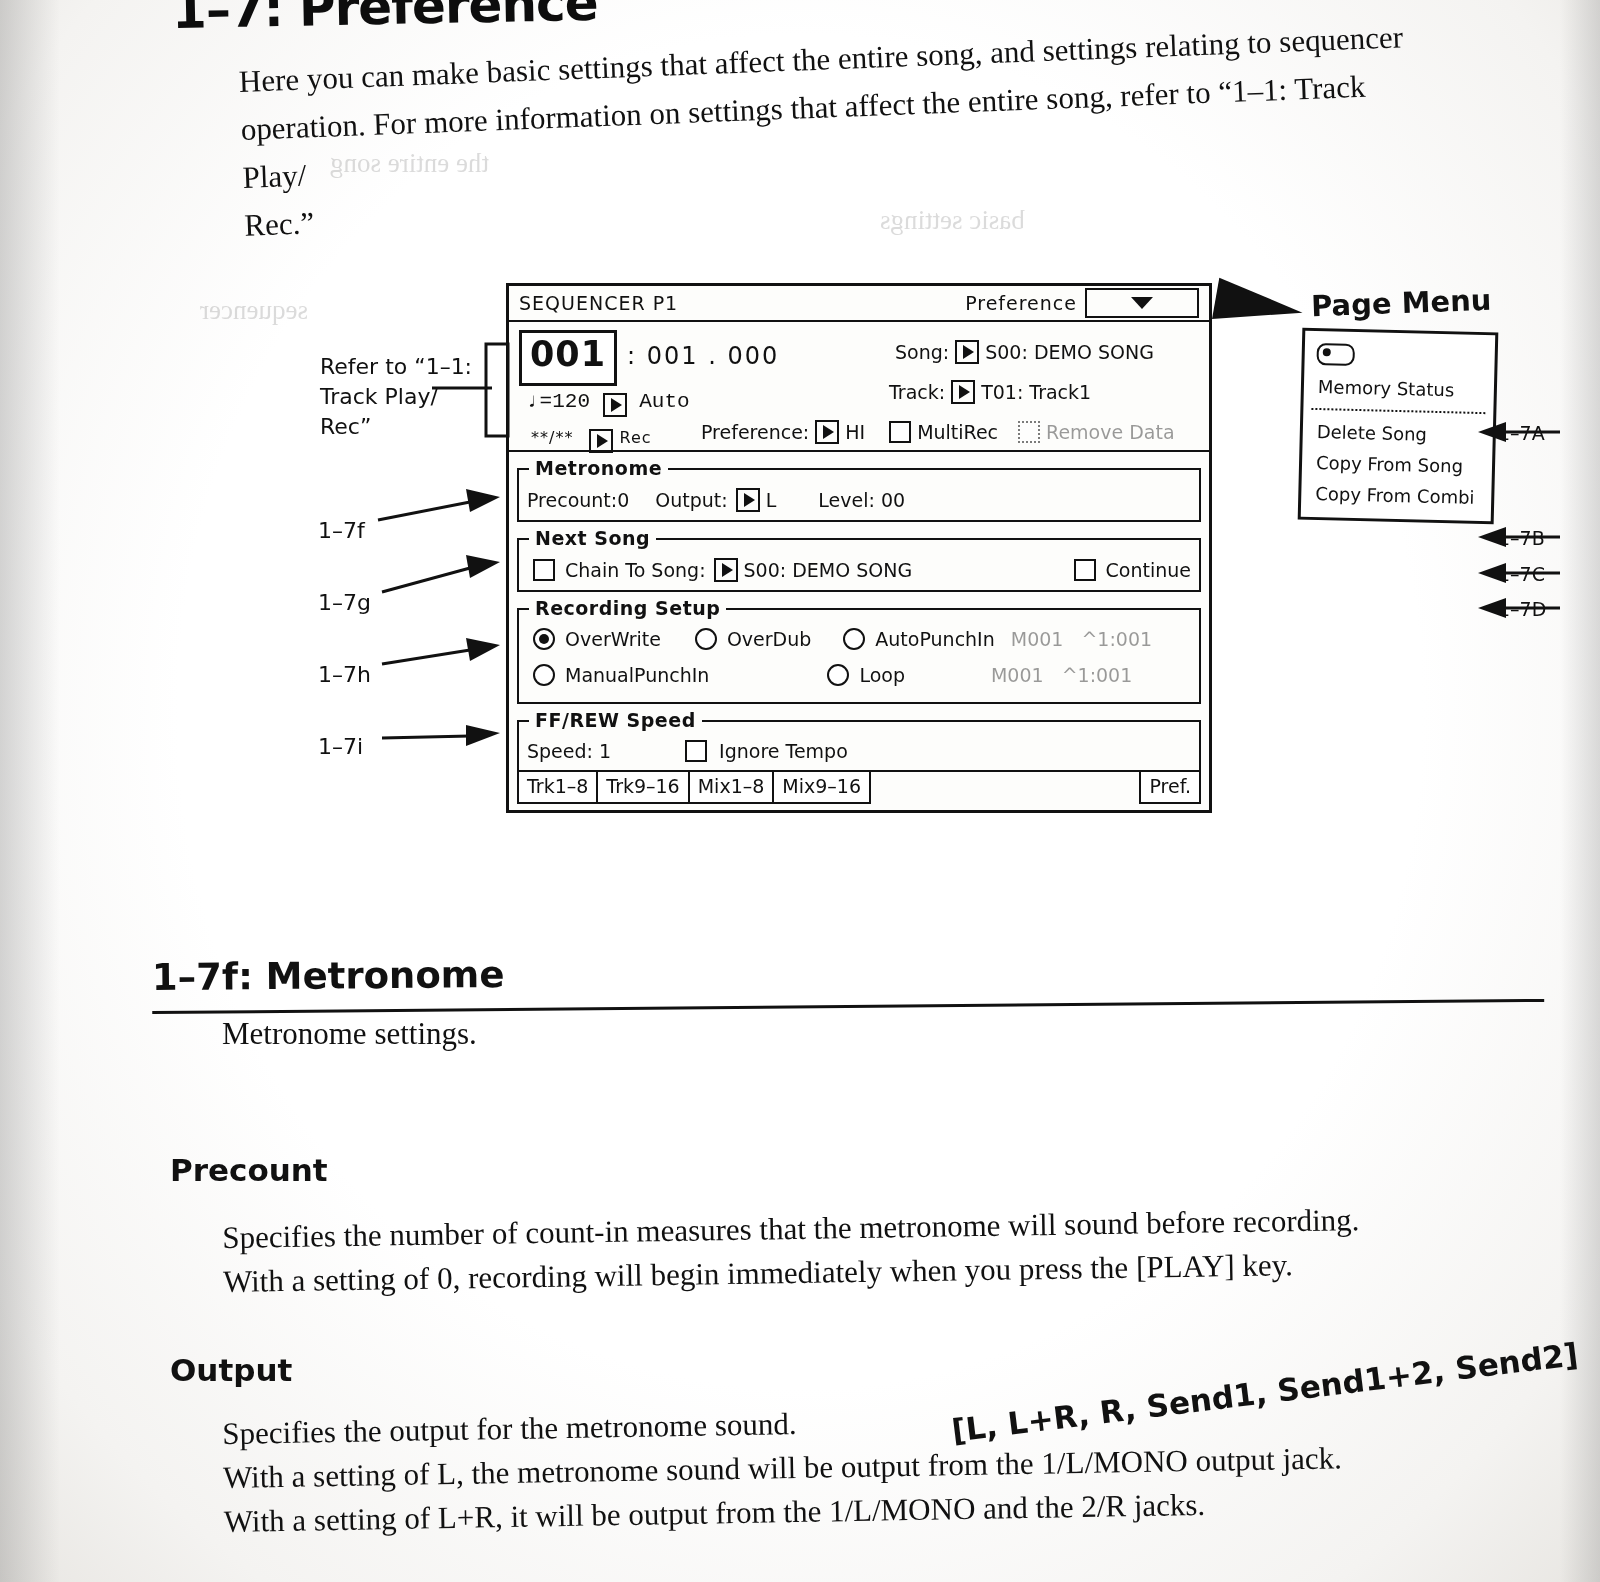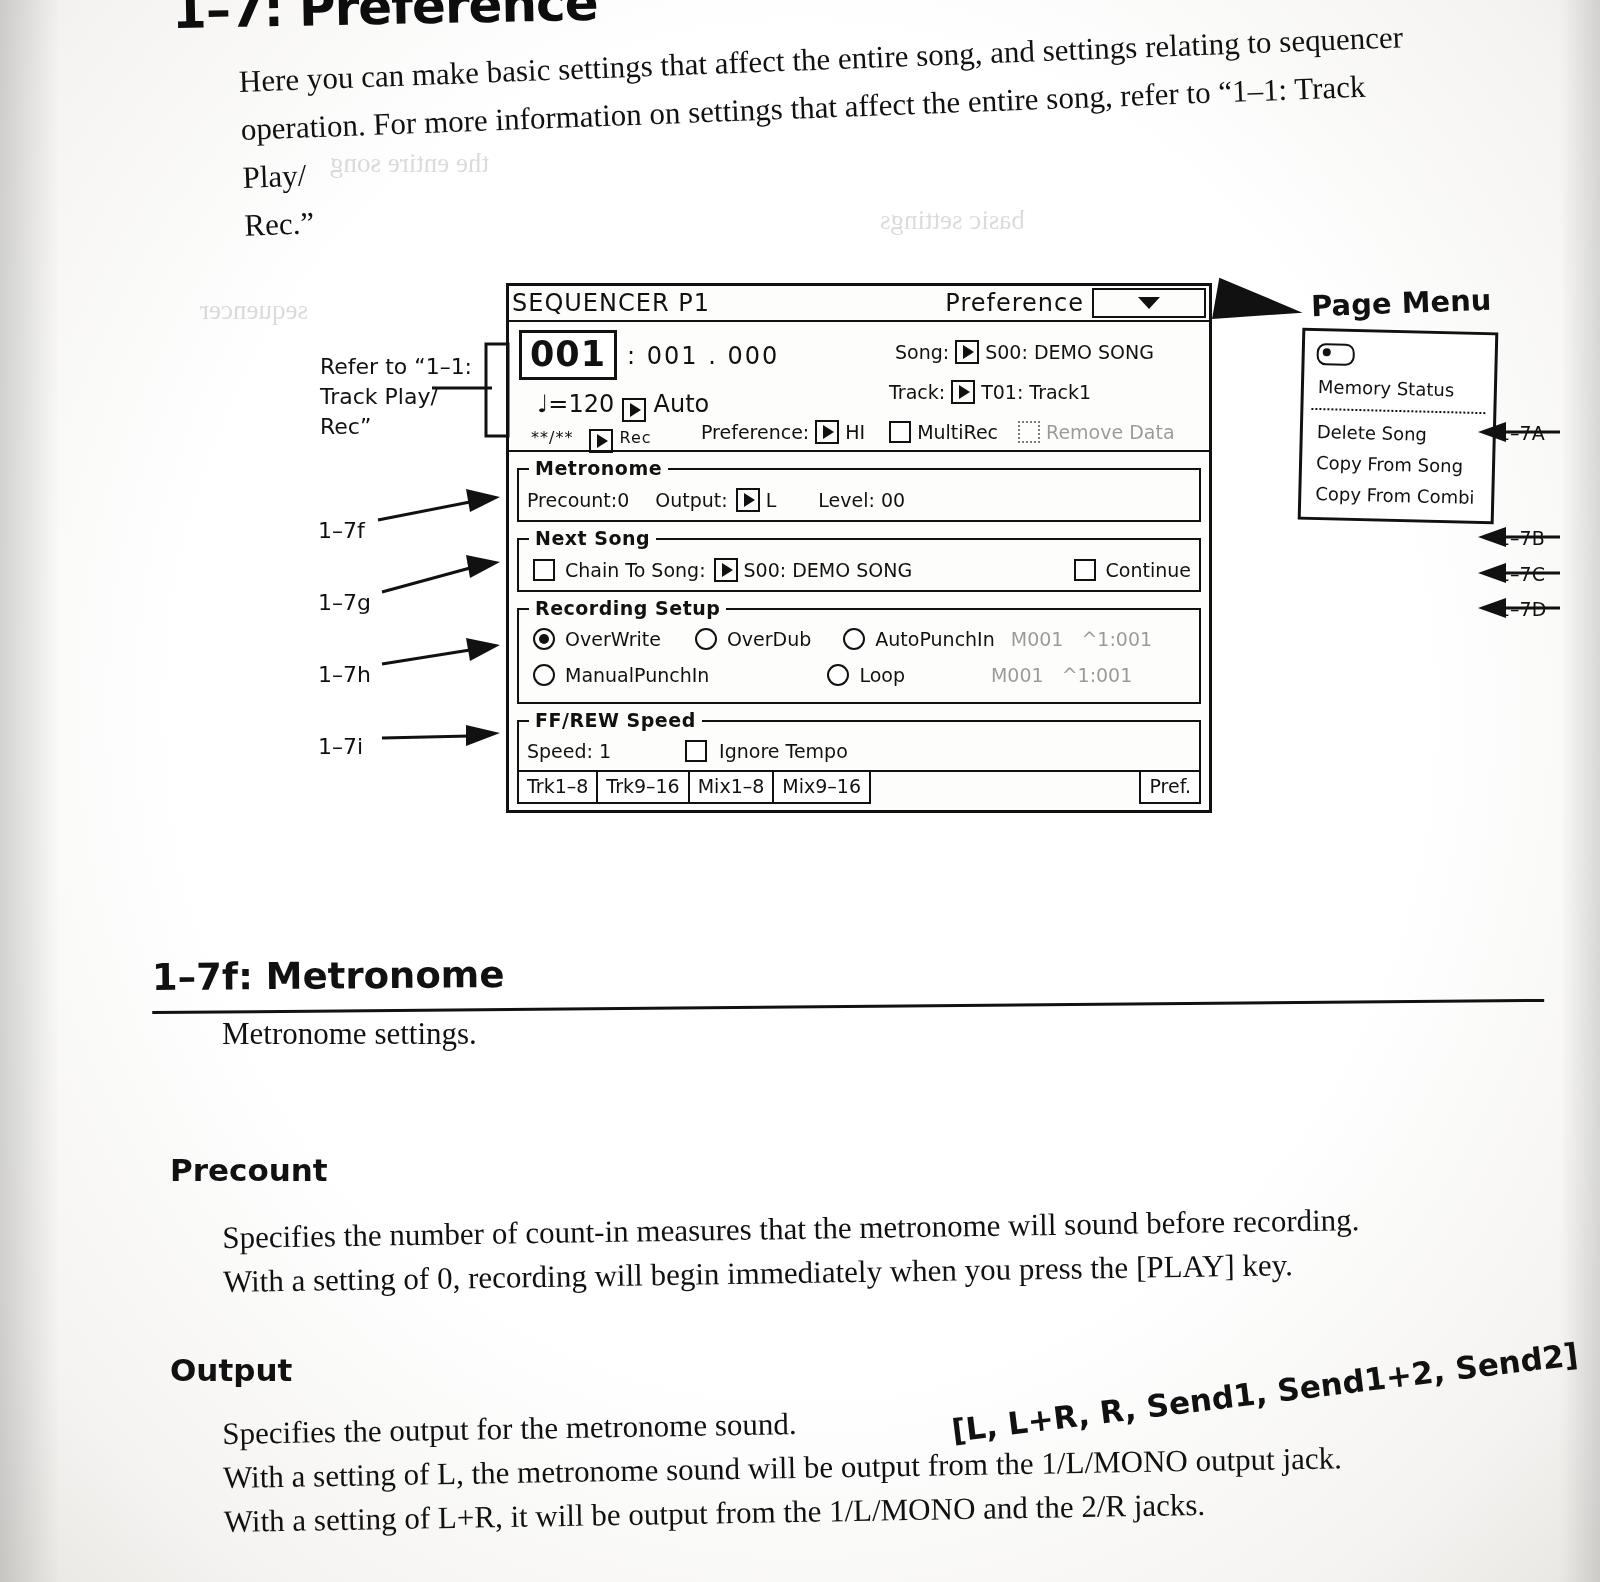--- a/index.html
+++ b/index.html
@@ -86,22 +86,22 @@
     font-size: 19px;
     color: #111;
     box-sizing: border-box;
   }
   .lcd-titlebar {
     position: relative;
     height: 34px;
     border-bottom: 2px solid #111;
     display: flex;
     align-items: center;
-    padding: 0 3px;
-    font-size: 24px;
+    padding: 0 10px;
+    font-size: 19px;
     letter-spacing: 1px;
   }
   .lcd-titlebar .left { font-weight: normal; }
   .lcd-titlebar .right {
     margin-left: auto;
     display: flex;
     align-items: center;
     gap: 8px;
   }
   .dropdown-box {
@@ -122,38 +122,39 @@
   .lcd-top {
     position: relative;
     height: 128px;
     border-bottom: 2px solid #111;
   }
   .bigbox {
     position: absolute;
     left: 10px;
     top: 8px;
     border: 3px solid #111;
-    padding: 1px 8px 3px 8px;
+    padding: 1px 8px 9px 8px;
     font-size: 35px;
     font-weight: bold;
     letter-spacing: 1px;
     background: #fff;
   }
   .meas {
     position: absolute;
     left: 118px;
     top: 20px;
     font-size: 24px;
     letter-spacing: 2px;
   }
   .tempo {
     position: absolute;
-    left: 28px;
+    left: 18px;
     top: 68px;
-    font-size: 24px;
+    font-size: 21px;
+    font-family: Liberation Mono, monospace;
   }
   .timesig {
     position: absolute;
     left: 22px;
     top: 106px;
     font-size: 16px;
     letter-spacing: 1px;
   }
   .arrowbtn {
     display: inline-flex;

